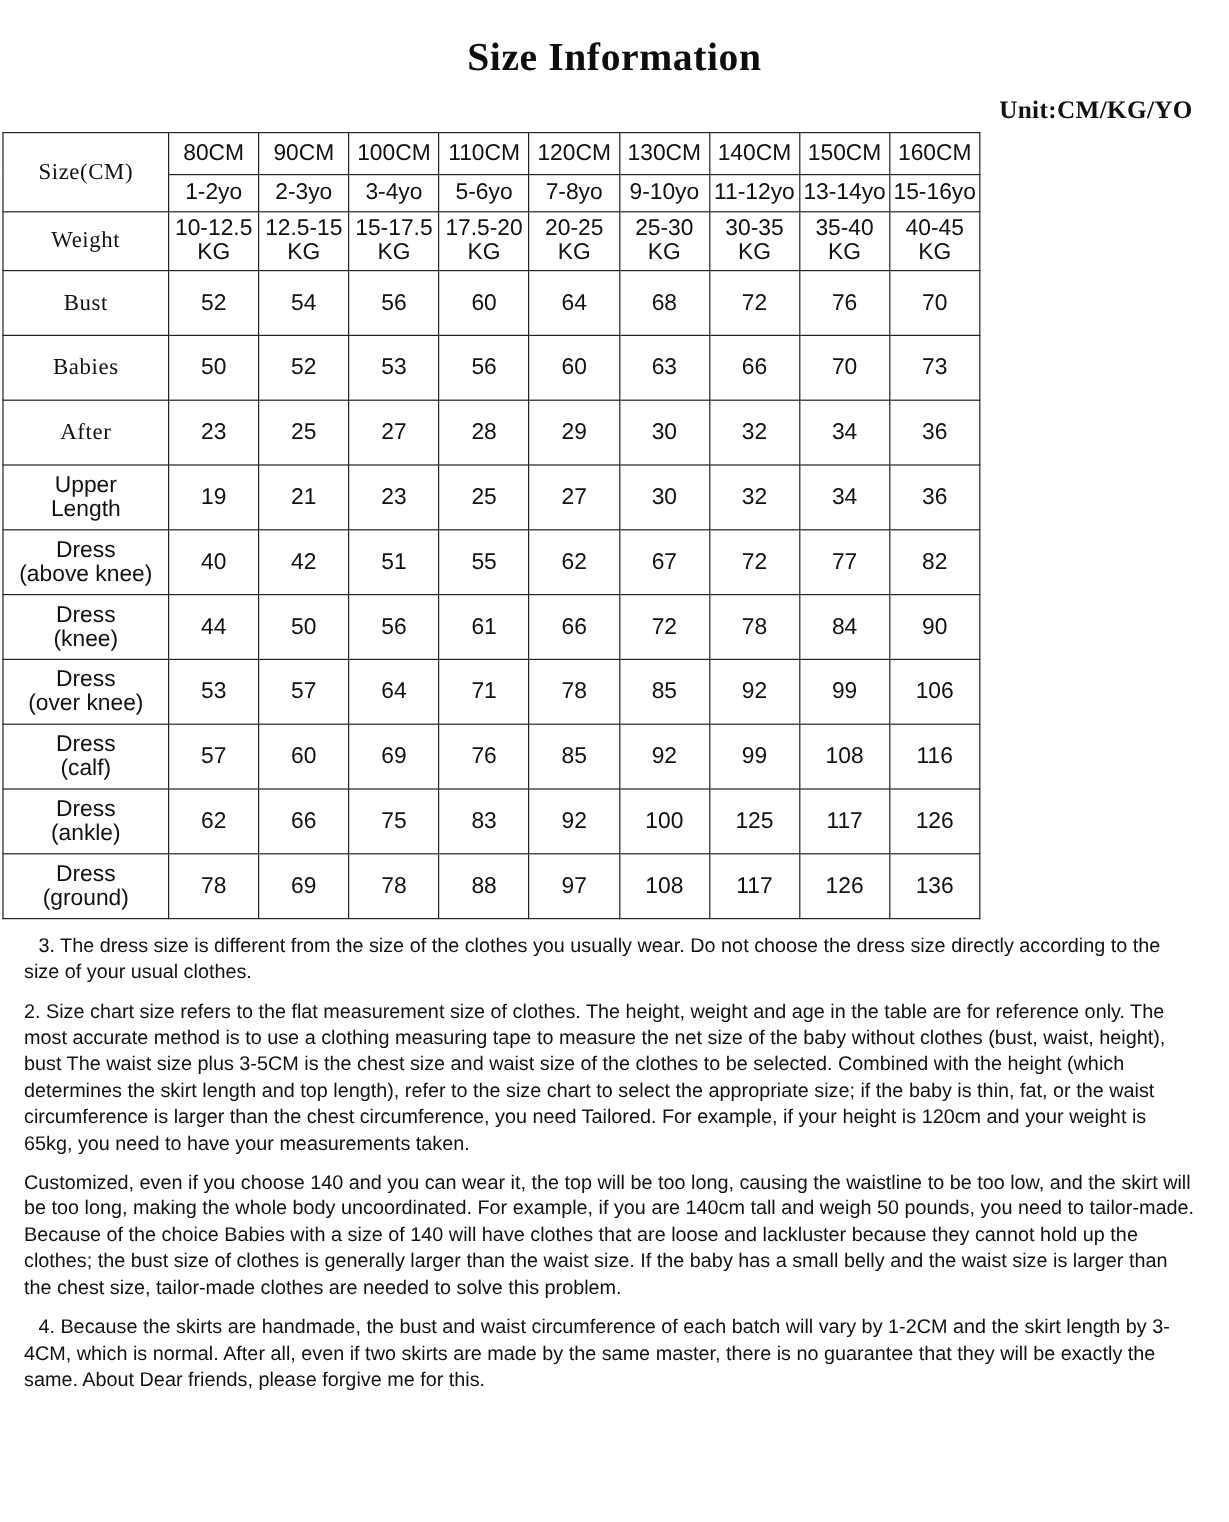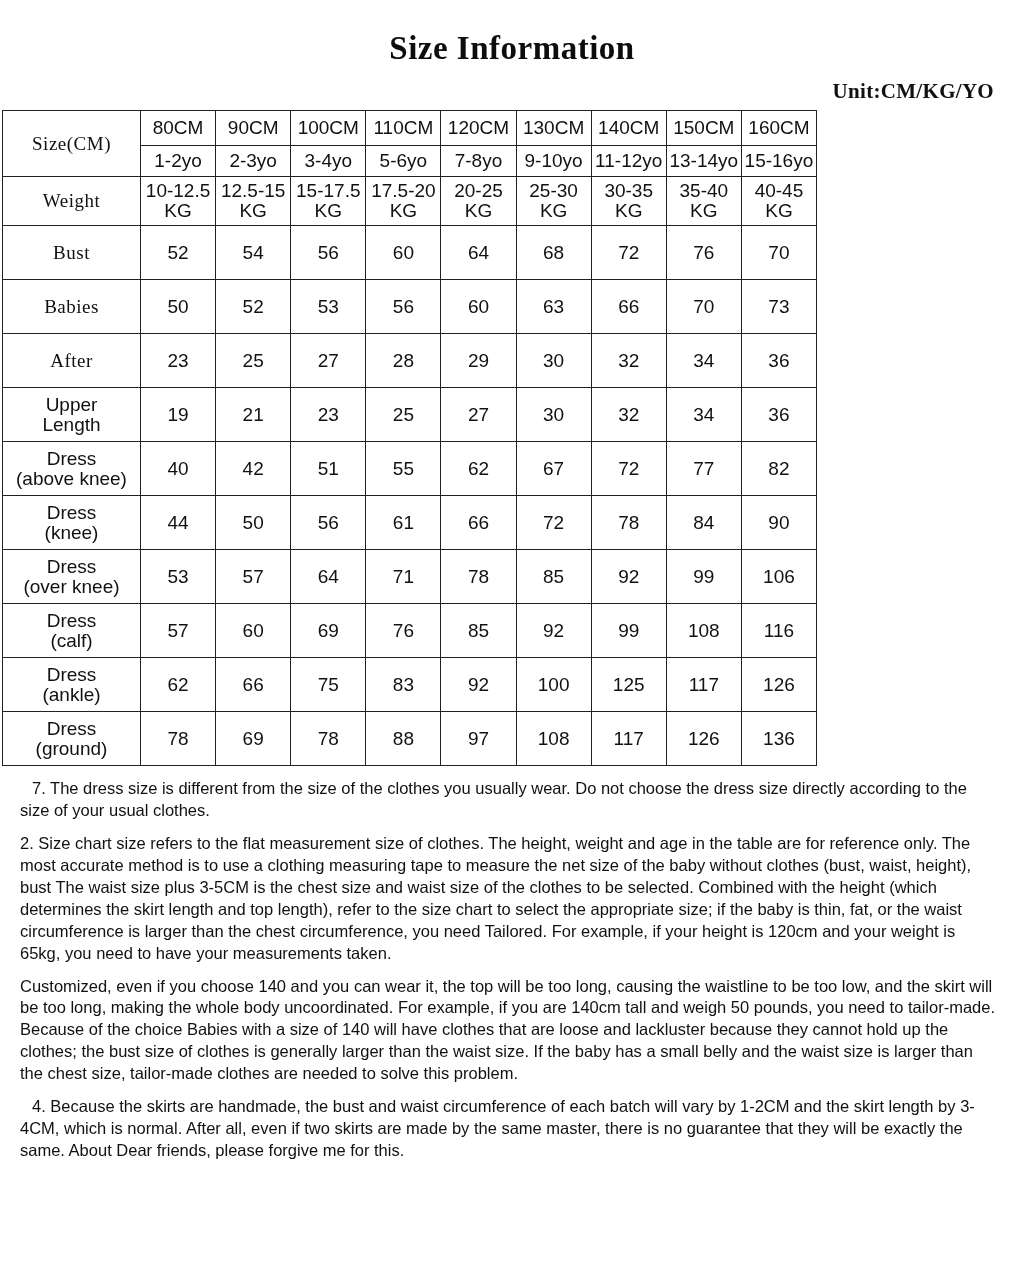--- a/index.html
+++ b/index.html
@@ -280,19 +280,19 @@
           <td class="val">97</td>
           <td class="val">108</td>
           <td class="val">117</td>
           <td class="val">126</td>
           <td class="val">136</td>
         </tr>
       </tbody>
   </table>
 
   <div class="notes">
-    <p class="indent">7. The dress size is different from the size of the clothes you usually wear. Do not choose the dress size directly according to the size of your usual clothes.</p>
+    <p class="indent">3. The dress size is different from the size of the clothes you usually wear. Do not choose the dress size directly according to the size of your usual clothes.</p>
     <p>2. Size chart size refers to the flat measurement size of clothes. The height, weight and age in the table are for reference only. The most accurate method is to use a clothing measuring tape to measure the net size of the baby without clothes (bust, waist, height), bust The waist size plus 3-5CM is the chest size and waist size of the clothes to be selected. Combined with the height (which determines the skirt length and top length), refer to the size chart to select the appropriate size; if the baby is thin, fat, or the waist circumference is larger than the chest circumference, you need Tailored. For example, if your height is 120cm and your weight is 65kg, you need to have your measurements taken.</p>
     <p>Customized, even if you choose 140 and you can wear it, the top will be too long, causing the waistline to be too low, and the skirt will be too long, making the whole body uncoordinated. For example, if you are 140cm tall and weigh 50 pounds, you need to tailor-made. Because of the choice Babies with a size of 140 will have clothes that are loose and lackluster because they cannot hold up the clothes; the bust size of clothes is generally larger than the waist size. If the baby has a small belly and the waist size is larger than the chest size, tailor-made clothes are needed to solve this problem.</p>
     <p class="indent">4. Because the skirts are handmade, the bust and waist circumference of each batch will vary by 1-2CM and the skirt length by 3-4CM, which is normal. After all, even if two skirts are made by the same master, there is no guarantee that they will be exactly the same. About Dear friends, please forgive me for this.</p>
   </div>
 
 </div>
 
 </body></html>

